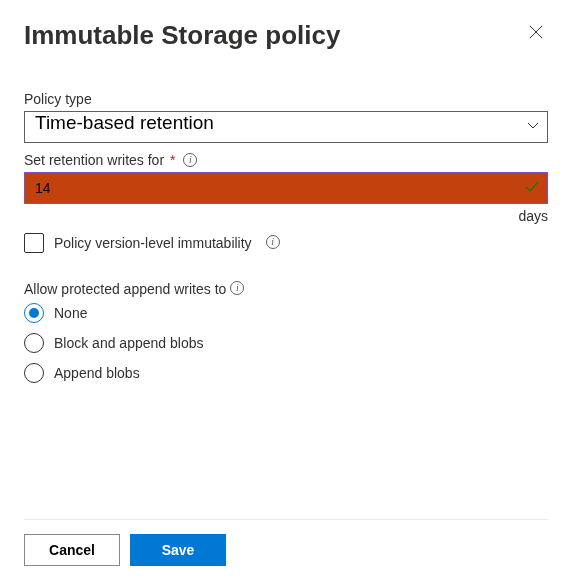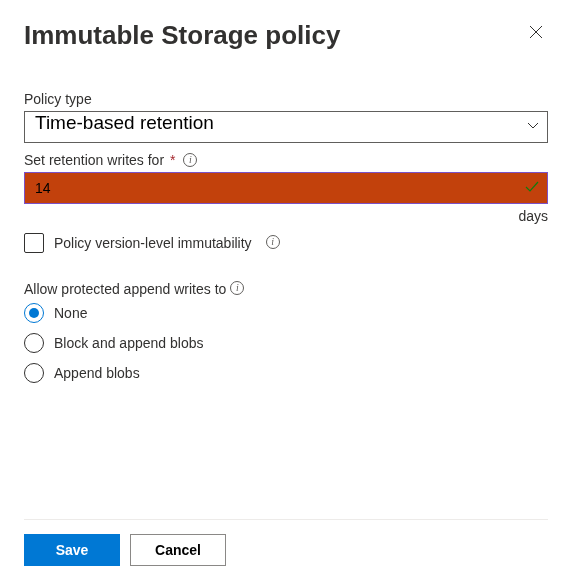--- a/index.html
+++ b/index.html
@@ -145,17 +145,17 @@
       </div>
       <div class="radio-row">
         <span class="radio"></span>
         <span>Append blobs</span>
       </div>
     </div>
 
   </div>
 
   <div class="footer">
+    <button class="btn">Cancel</button>
     <button class="btn primary">Save</button>
-    <button class="btn">Cancel</button>
   </div>
 
 </div>
 
 </body></html>

